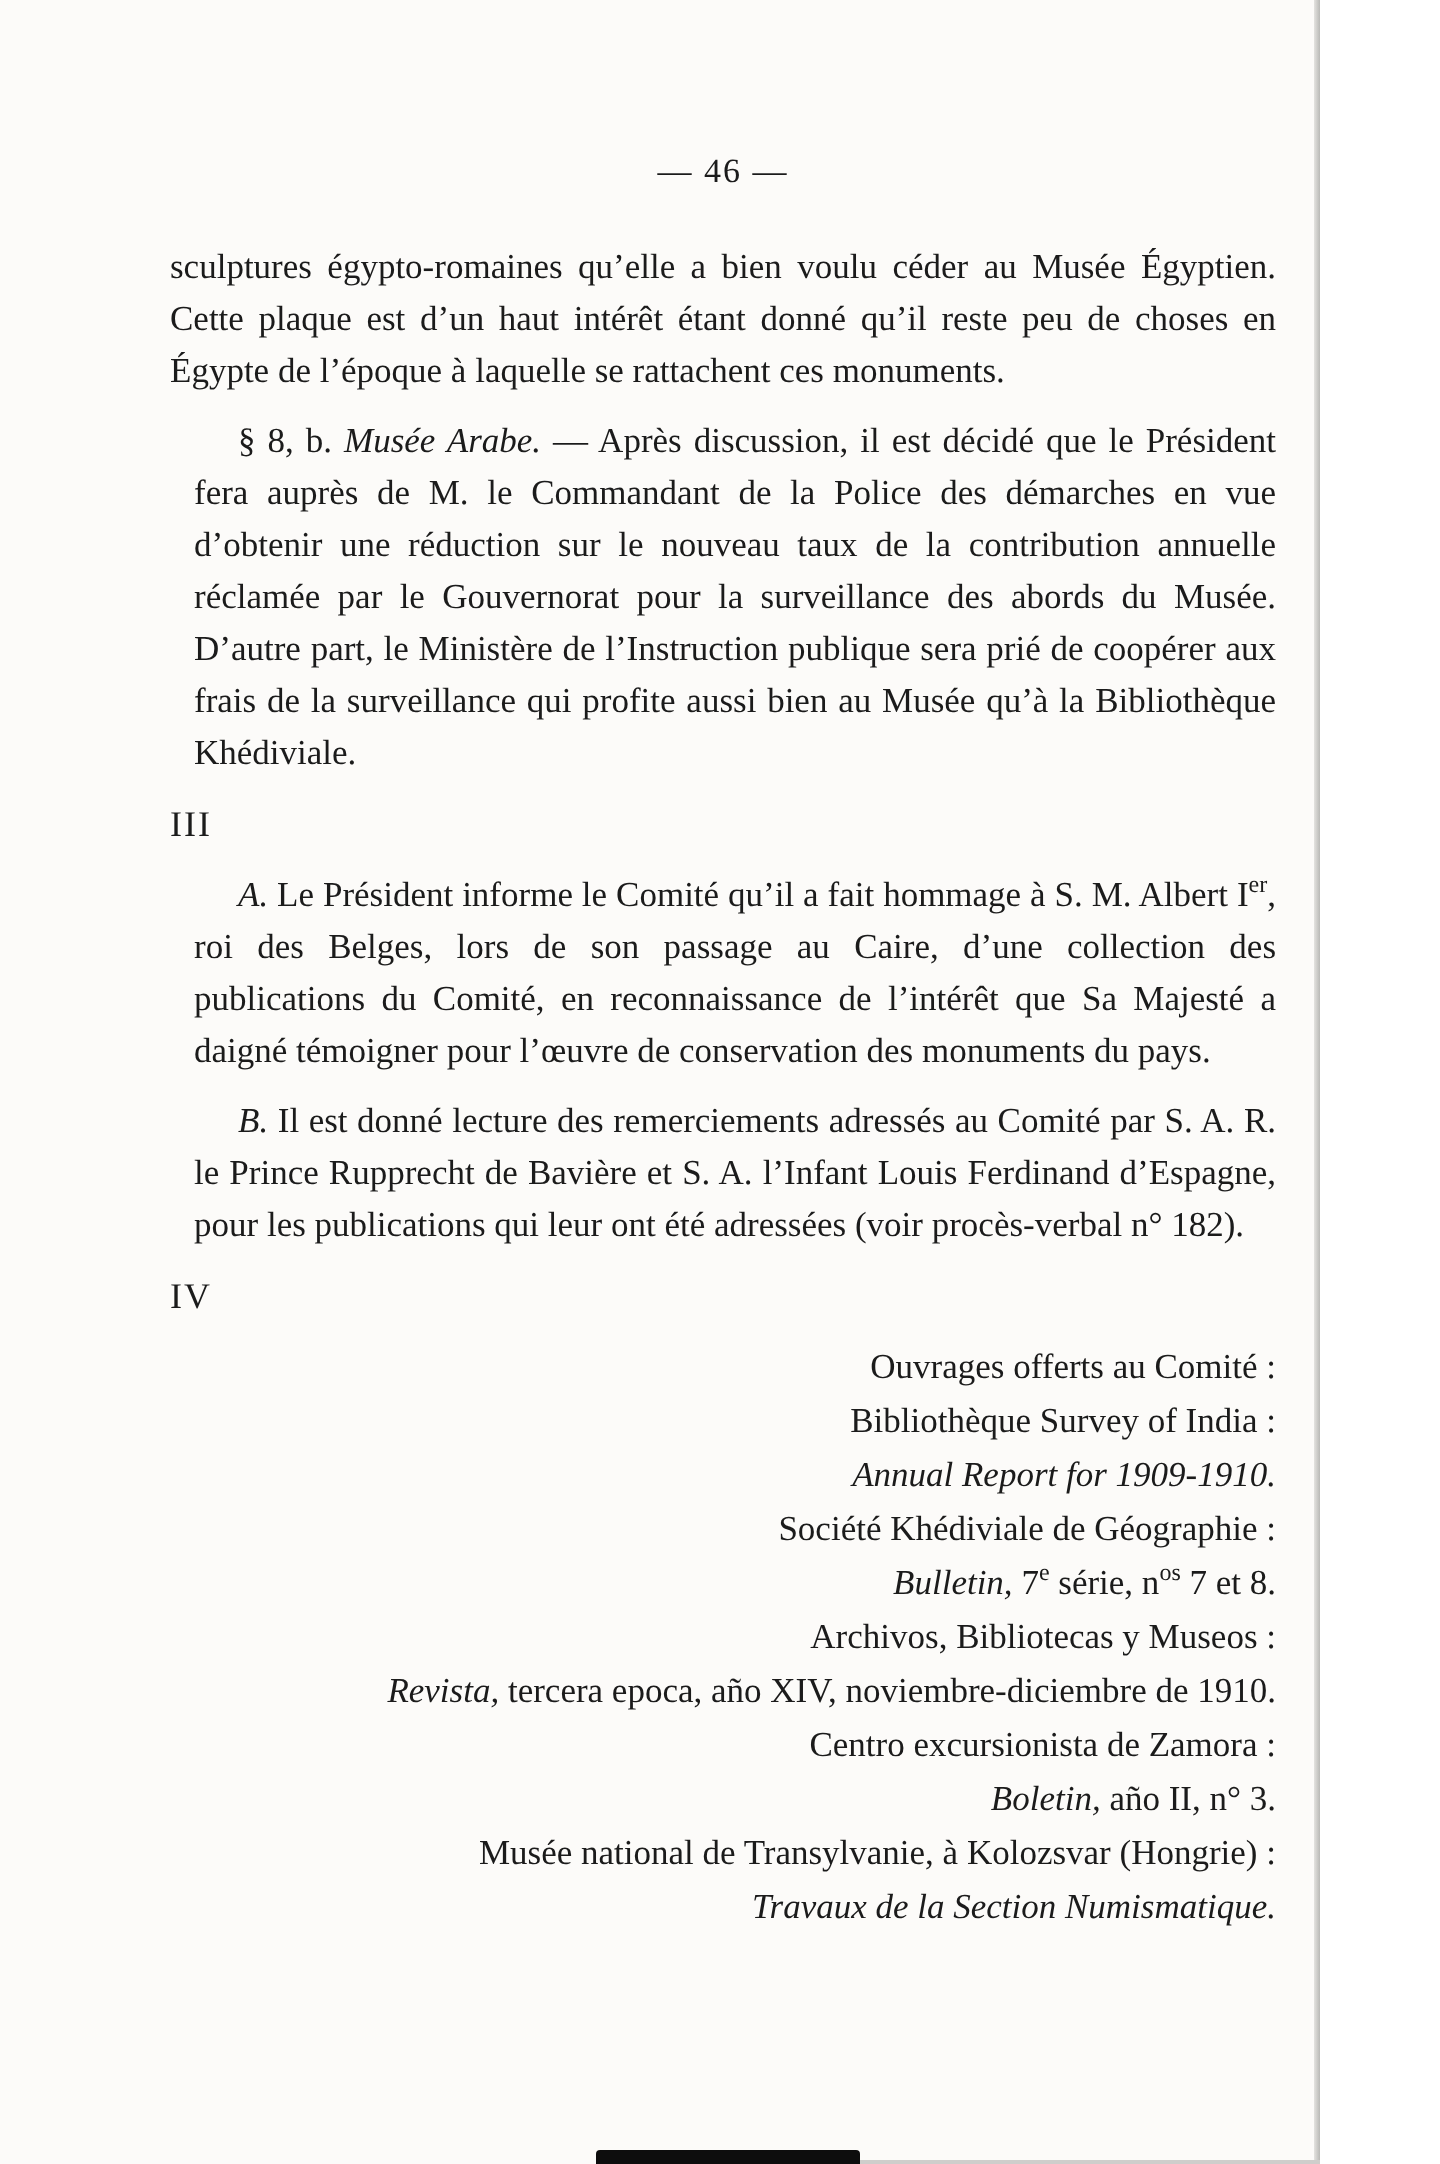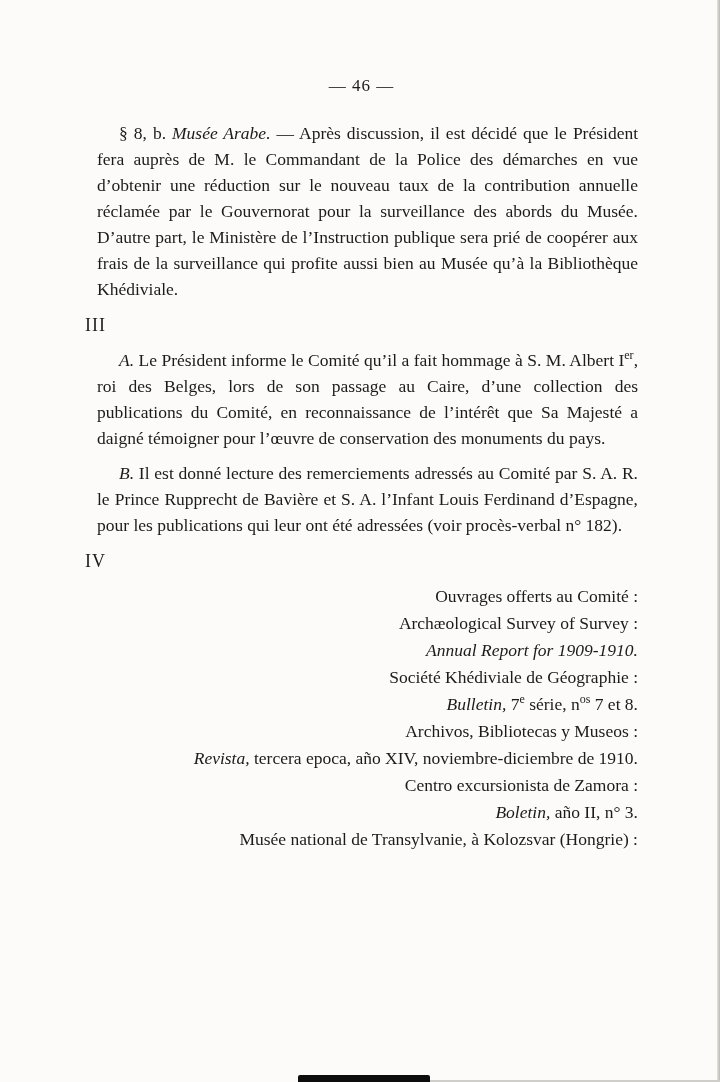--- a/index.html
+++ b/index.html
@@ -1,19 +1,19 @@
 <!DOCTYPE html>
 <html><head>
 <meta charset="utf-8">
 <style>
   * { margin: 0; padding: 0; box-sizing: border-box; }
   html, body { background: #ffffff; }
   .page {
     position: relative;
-    width: 720px;
+    width: 660px;
     height: 1082px;
     background: #fcfbf9;
     color: #1b1b1b;
     font-family: "Liberation Serif", "DejaVu Serif", serif;
     overflow: hidden;
   }
   .content {
     position: absolute;
     top: 76px;
     left: 85px;
@@ -72,53 +72,55 @@
   }
 </style>
 </head>
 <body>
 
 <div class="page">
   <div class="content">
 
     <div class="folio">— 46 —</div>
 
+    <p class="body"><span>sculptures égypto-romaines qu’elle a bien voulu céder au Musée Égyptien. Cette plaque est d’un haut intérêt étant donné qu’il reste peu de choses en Égypte de l’époque à laquelle se rattachent ces monuments.</span></p>
 
     <p class="body indent gap"><span>§ 8, b. </span><span class="italic">Musée Arabe.</span><span> — Après discussion, il est décidé que le Président fera auprès de M. le Commandant de la Police des démarches en vue d’obtenir une réduction sur le nouveau taux de la contribution annuelle réclamée par le Gouvernorat pour la surveillance des abords du Musée. D’autre part, le Ministère de l’Instruction publique sera prié de coopérer aux frais de la surveillance qui profite aussi bien au Musée qu’à la Bibliothèque Khédiviale.</span></p>
 
     <h2 class="roman">III</h2>
 
     <p class="body indent"><span class="italic">A.</span><span> Le Président informe le Comité qu’il a fait hommage à S. M. Albert I</span><sup>er</sup><span>, roi des Belges, lors de son passage au Caire, d’une collection des publications du Comité, en reconnaissance de l’intérêt que Sa Majesté a daigné témoigner pour l’œuvre de conservation des monuments du pays.</span></p>
 
     <p class="body indent gap"><span class="italic">B.</span><span> Il est donné lecture des remerciements adressés au Comité par S. A. R. le Prince Rupprecht de Bavière et S. A. l’Infant Louis Ferdinand d’Espagne, pour les publications qui leur ont été adressées (voir procès-verbal n° 182).</span></p>
 
     <h2 class="roman">IV</h2>
 
     <div class="works">
 
       <p class="ind1"><span>Ouvrages offerts au Comité :</span></p>
 
-      <p class="ind2"><span>Archæological Survey of Survey :</span></p>
+      <p class="ind2"><span>Bibliothèque Survey of India :</span></p>
 
       <p class="ind1 italic"><span>Annual Report for 1909-1910.</span></p>
 
       <p class="ind2"><span>Société Khédiviale de Géographie :</span></p>
 
       <p class="ind1"><span class="italic">Bulletin,</span><span> 7</span><sup>e</sup><span> série, n</span><sup>os</sup><span> 7 et 8.</span></p>
 
       <p class="ind2"><span>Archivos, Bibliotecas y Museos :</span></p>
 
       <p class="ind1"><span class="italic">Revista,</span><span> tercera epoca, año XIV, noviembre-diciembre de 1910.</span></p>
 
       <p class="ind2"><span>Centro excursionista de Zamora :</span></p>
 
       <p class="ind1"><span class="italic">Boletin,</span><span> año II, n° 3.</span></p>
 
       <p class="ind2"><span>Musée national de Transylvanie, à Kolozsvar (Hongrie) :</span></p>
 
+      <p class="ind1 italic"><span>Travaux de la Section Numismatique.</span></p>
 
     </div>
   </div>
 
   <div class="scan-edge-right"></div>
   <div class="scan-edge-bottom"></div>
   <div class="scan-blot-bottom"></div>
 </div>
 
 </body></html>

